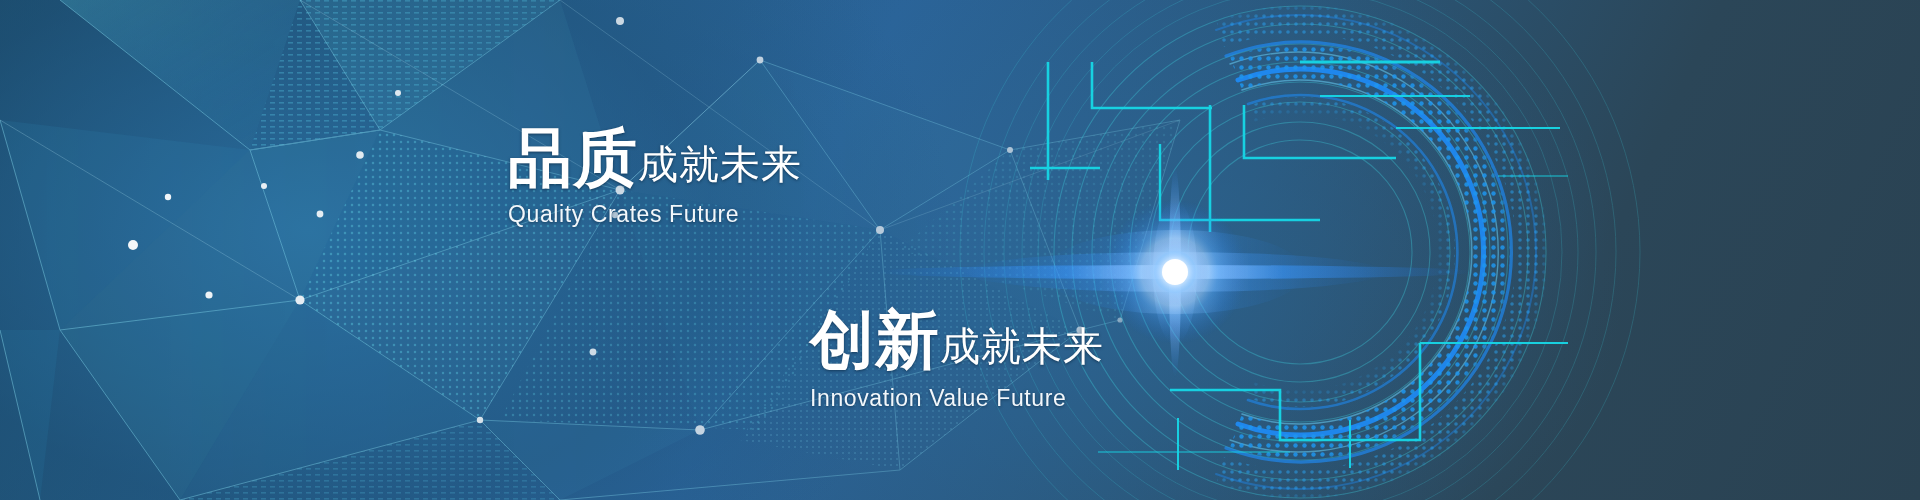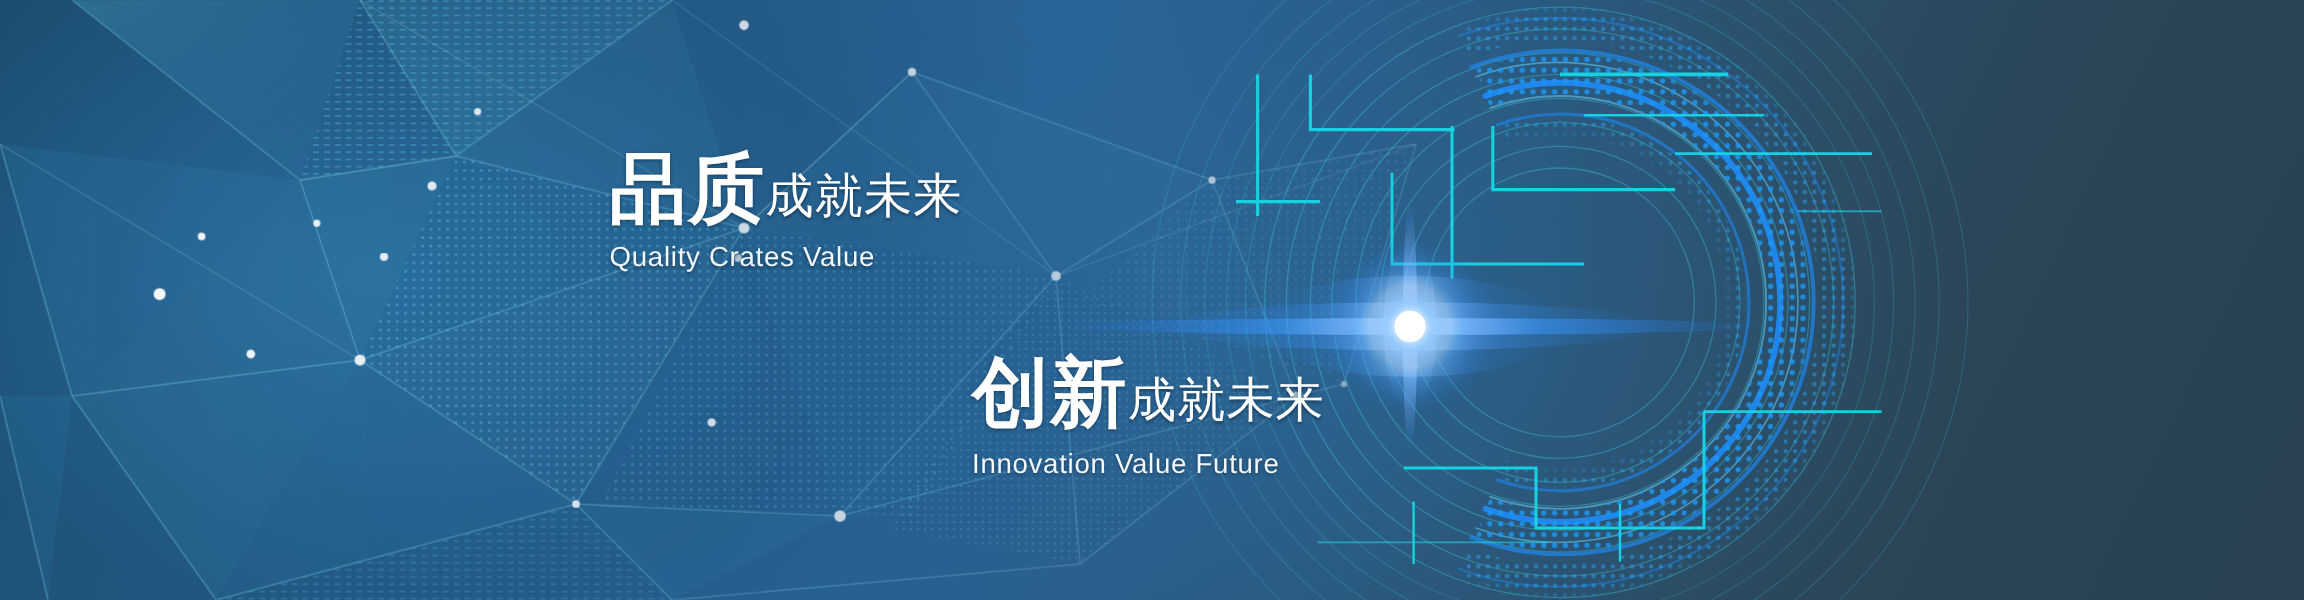--- a/index.html
+++ b/index.html
@@ -10,21 +10,21 @@
       radial-gradient(ellipse 900px 620px at 16% 46%, rgba(42,110,160,.85) 0%, rgba(31,84,126,.45) 45%, rgba(0,0,0,0) 72%),
       radial-gradient(ellipse 760px 520px at 57% 55%, rgba(45,108,160,.55) 0%, rgba(0,0,0,0) 70%),
       linear-gradient(115deg,#1b4a68 0%,#245b84 22%,#2a6398 42%,#2a5678 62%,#2b4658 80%,#2a4252 100%);
   }
   .layer{position:absolute;inset:0;}
   .fill{width:100%;height:100%;display:block;}
 
   
   .tblock{position:absolute;z-index:40;}
   #block1{left:508px;top:126px;}
-  #block2{left:810px;top:296px;}
+  #block2{left:810px;top:308px;}
   .headline{
     white-space:nowrap;color:#ffffff;line-height:1;
     text-shadow:0 1px 3px rgba(4,24,44,.55);
   }
   .h-strong{font-size:64px;font-weight:bold;letter-spacing:1px;
     font-family:"DejaVu Sans","Liberation Sans",sans-serif;}
   .h-light{font-size:40px;font-weight:400;letter-spacing:1px;
     font-family:"DejaVu Sans","Liberation Sans",sans-serif;
     position:relative;top:-2px;}
   .sub{
@@ -280,21 +280,21 @@
         <circle cx="0" cy="0" r="34" fill="url(#coreG)"></circle>
         <circle cx="0" cy="0" r="13" fill="#ffffff"></circle>
       </g>
     </svg>
   </div>
 
   <div class="tblock" id="block1">
     <div class="headline">
       <span class="h-strong">品质</span><span class="h-light">成就未来</span>
     </div>
-    <div class="sub">Quality Crates Value</div>
+    <div class="sub">Quality Crates Future</div>
   </div>
 
   <div class="tblock" id="block2">
     <div class="headline">
       <span class="h-strong">创新</span><span class="h-light">成就未来</span>
     </div>
     <div class="sub">Innovation Value Future</div>
   </div>
 
 </div>

